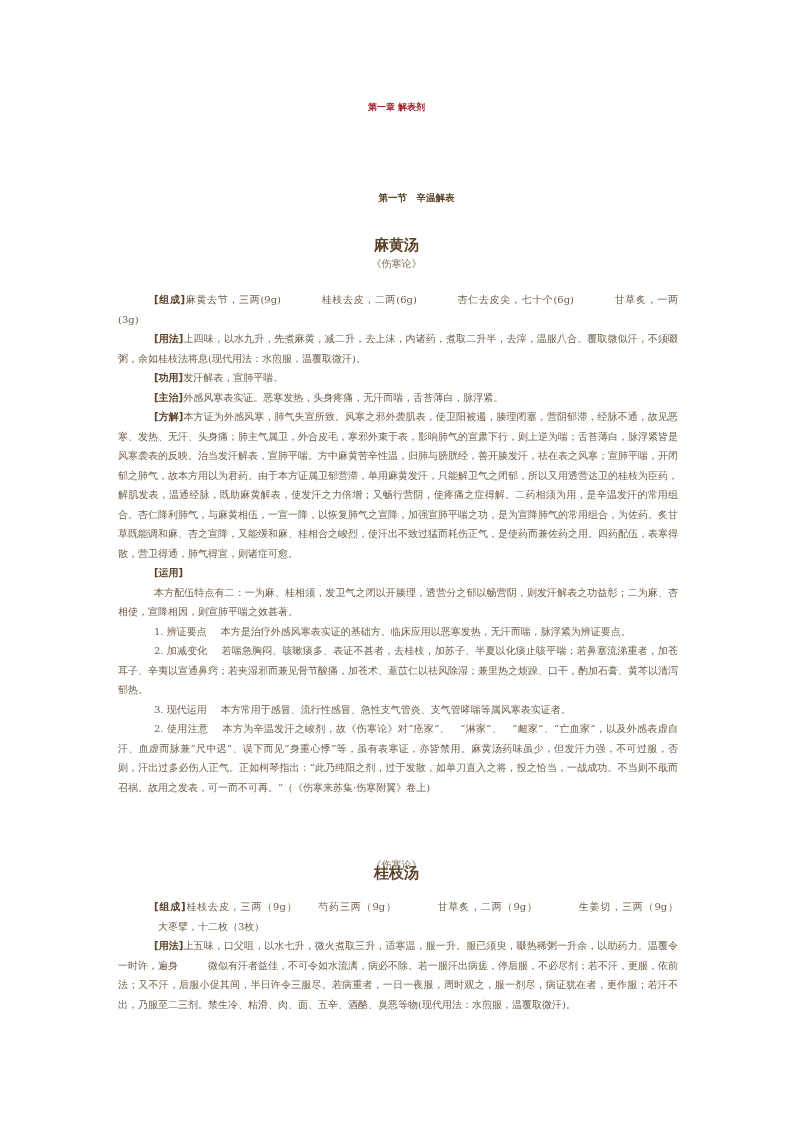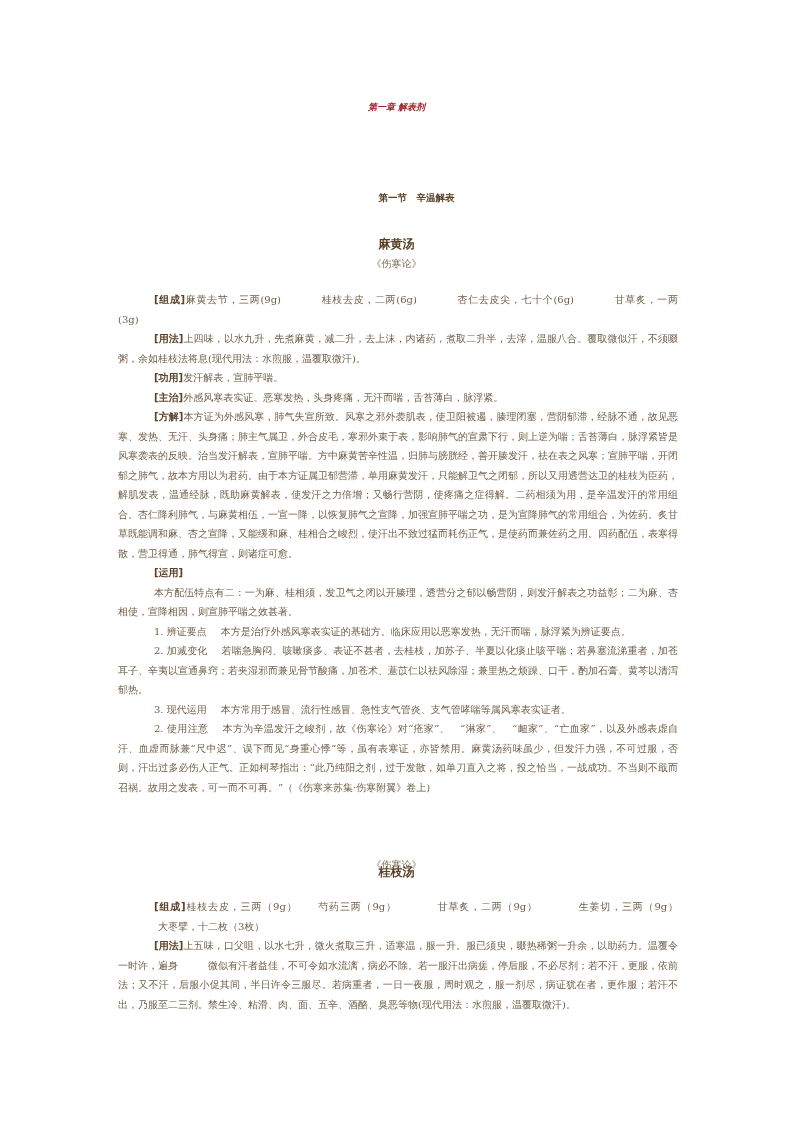--- a/index.html
+++ b/index.html
@@ -1,23 +1,23 @@
 <!DOCTYPE html>
 <html><head>
 <meta charset="utf-8">
 <style>
   html, body { margin:0; padding:0; background:#ffffff; }
   body { width:793px; height:1122px; position:relative; overflow:hidden;
          font-family: "DejaVu Serif", "Liberation Serif", serif; color:#6b5a44; }
   .page { position:absolute; left:0; top:0; width:793px; height:1122px; }
   .chapter { position:absolute; top:101px; left:0; width:793px; text-align:center;
-             font-size:9px; font-weight:bold; color:#a0212a; font-family:"DejaVu Sans", sans-serif;font-style:italic; }
+             font-size:9px; font-weight:bold; color:#a0212a; font-family:"DejaVu Sans", sans-serif; }
   .section { position:absolute; top:192px; left:0; width:793px; text-align:center;
              font-size:9.5px; font-weight:bold; color:#5b4128; font-family:"DejaVu Sans", sans-serif; word-spacing:14px;padding-left:20px; }
-  .formula-title { position:absolute; left:0; width:793px; text-align:center; font-size:12px;
+  .formula-title { position:absolute; left:0; width:793px; text-align:center; font-size:15px;
                    font-weight:bold; color:#5b4128; font-family:"DejaVu Sans", sans-serif; }
   .source { position:absolute; left:0; width:793px; text-align:center; font-size:10px; color:#7a6a55; }
   .block { position:absolute; left:118px; width:560px; font-size:10px; line-height:19.5px; color:#6e5d47; text-align:justify; }
   .p { text-indent:36px; margin:0; }
   .label { font-weight:bold; color:#5b4128; font-family:"DejaVu Sans", sans-serif; }
   .item { text-indent:36px; margin:0; }
   .sp { display:inline-block; }
 </style>
 </head>
 <body>

